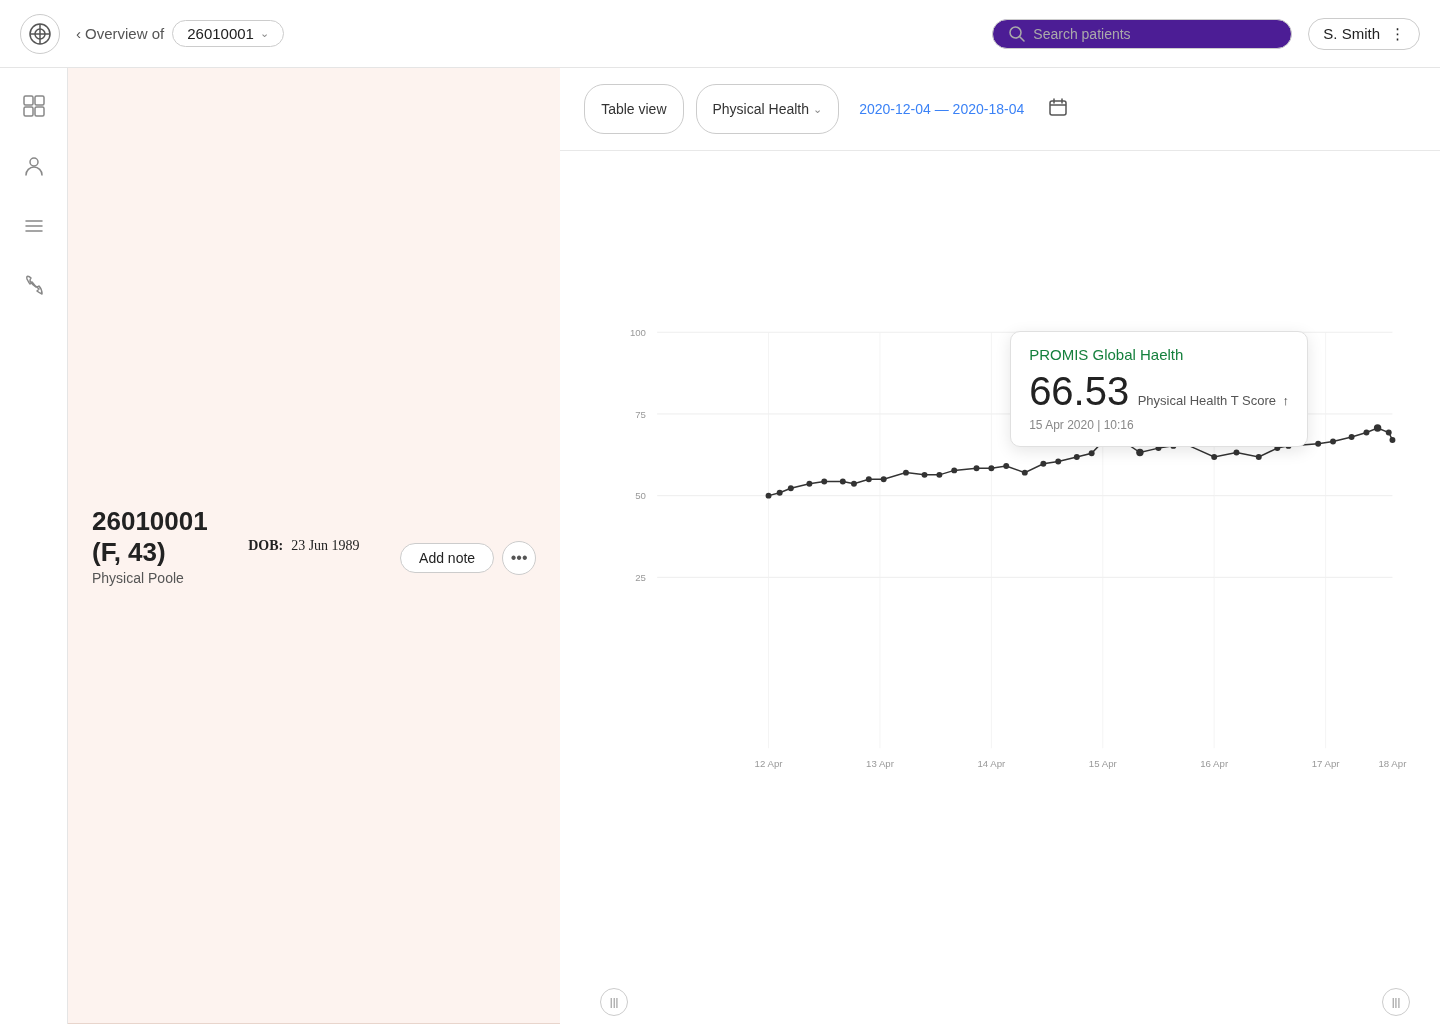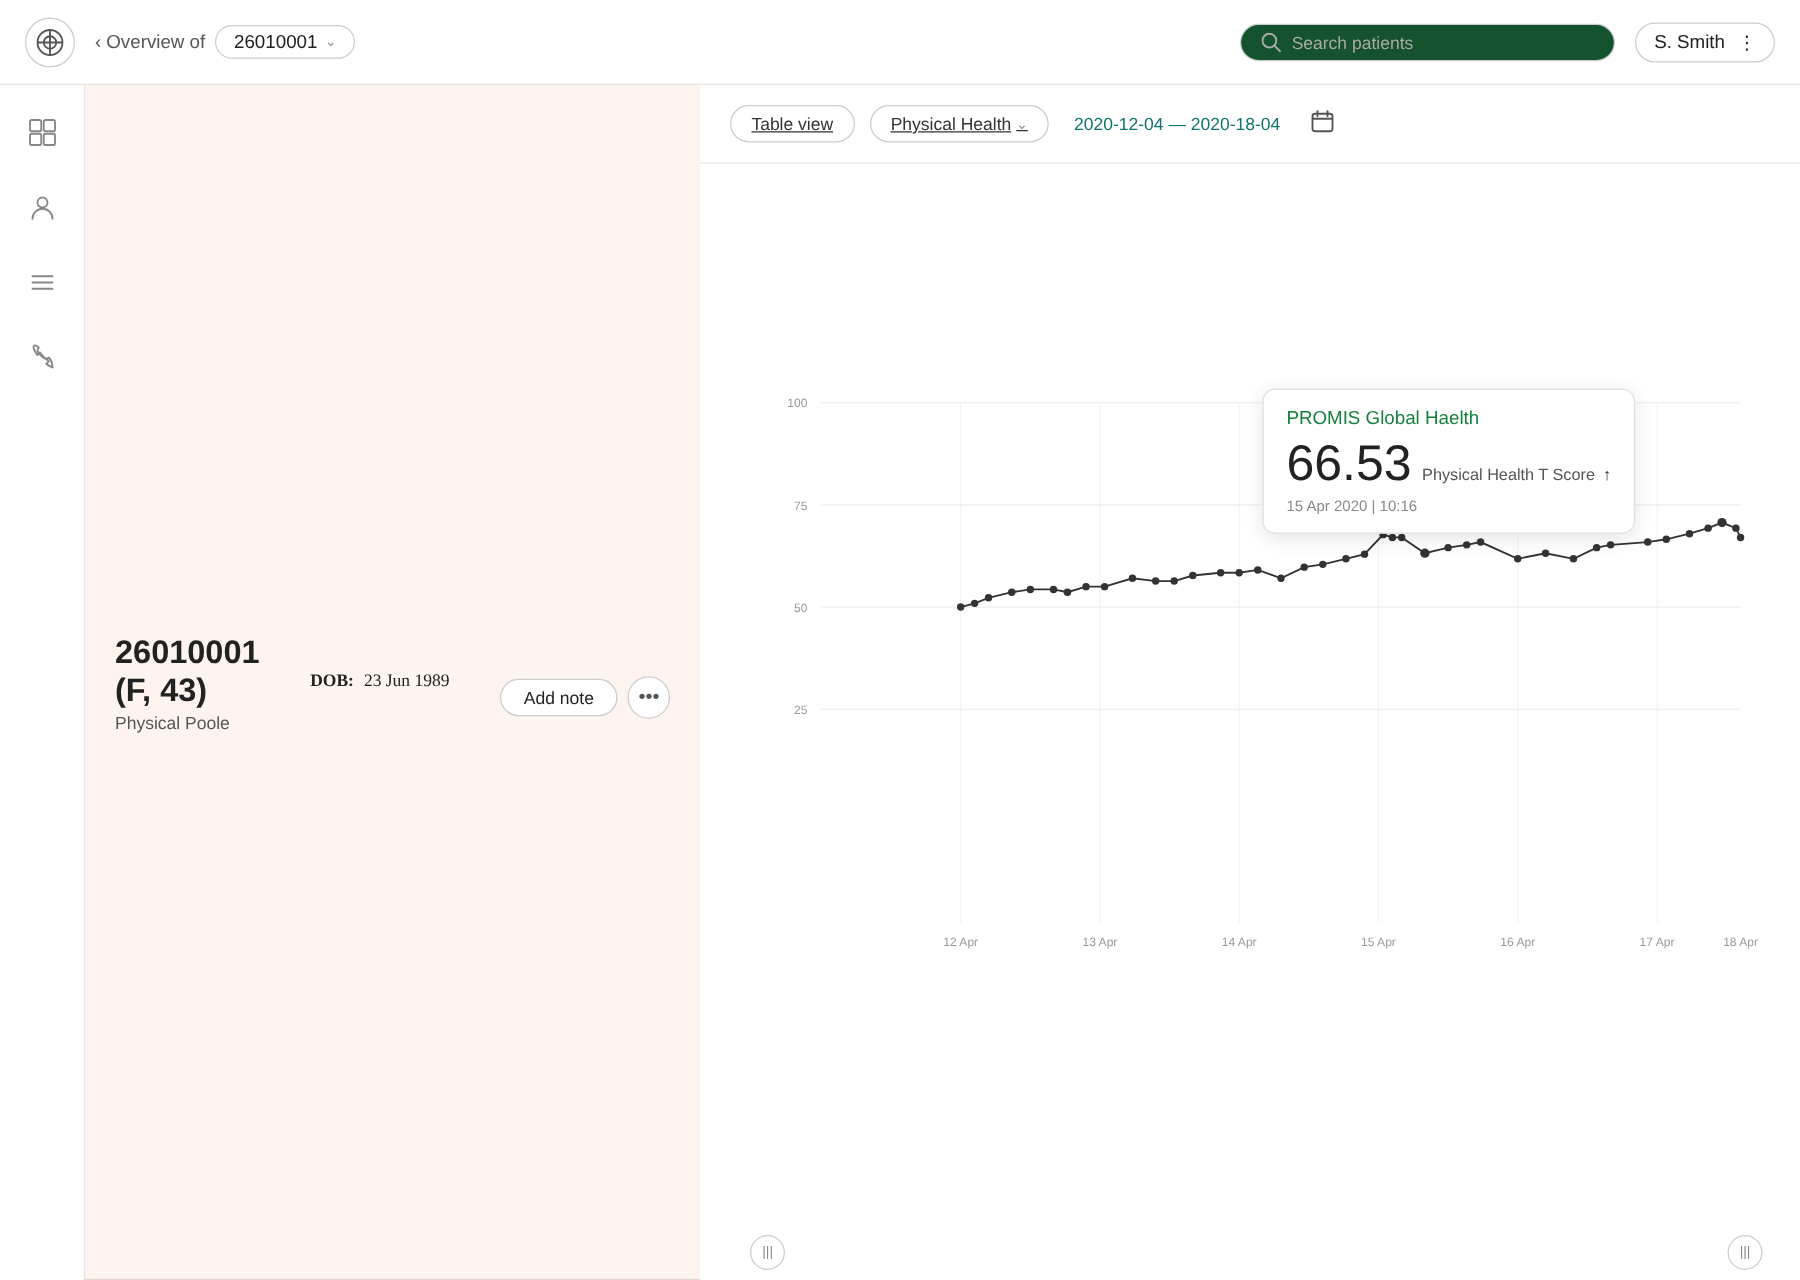--- a/index.html
+++ b/index.html
@@ -23,21 +23,21 @@
       display: flex; align-items: center; gap: 4px; color: #555; font-size: 15px; cursor: pointer;
     }
     .patient-id-pill {
       border: 1.5px solid #ccc; border-radius: 20px; padding: 4px 14px;
       font-size: 15px; color: #222; display: flex; align-items: center; gap: 6px; cursor: pointer;
     }
     .chevron-down { font-size: 11px; color: #888; }
     .search-box {
       display: flex; align-items: flex-start; gap: 8px;
       border: 1.5px solid #ccc; border-radius: 24px; padding: 6px 16px;
-      background: #14532d; width: 300px; cursor: text;
+      background: #4c1d95; width: 300px; cursor: text;
     }
     .search-box span { color: #aaa; font-size: 14px; }
     .user-area {
       display: flex; align-items: center; gap: 4px;
       border: 1.5px solid #ccc; border-radius: 24px; padding: 6px 14px; cursor: pointer;
     }
     .user-area span { font-size: 15px; color: #222; }
     .dots-icon { font-size: 18px; color: #555; margin-left: 6px; }
 
     
@@ -92,27 +92,27 @@
 
     
     .chart-area {
       flex: 1; background: #fff; display: flex; flex-direction: column;
     }
     .chart-toolbar {
       display: flex; align-items: center; gap: 12px; padding: 16px 24px;
       border-bottom: 1px solid #e8e8e8;
     }
     .toolbar-btn {
-      border: 1.5px solid #ccc; border-radius: 20px; padding: 6px 16px;
+      border: 1.5px solid #ccc; border-radius: 20px; padding: 16px 16px;
       background: #fff; font-size: 14px; color: #333; cursor: pointer;
-      display: flex; align-items: center; gap: 4px; text-decoration: underline;
+      display: flex; align-items: center; gap: 4px;
     }
     .date-range {
       display: flex; align-items: center; gap: 24px;
-      font-size: 14px; color: #0f766e; margin-left: 8px;
+      font-size: 14px; color: #3b82f6; margin-left: 8px;
     }
     .calendar-icon { font-size: 18px; color: #555; cursor: pointer; }
 
     
     .chart-container {
       flex: 1; padding: 0 24px 20px 24px; position: relative; overflow: hidden;
     }
 
     
     .tooltip-box {

